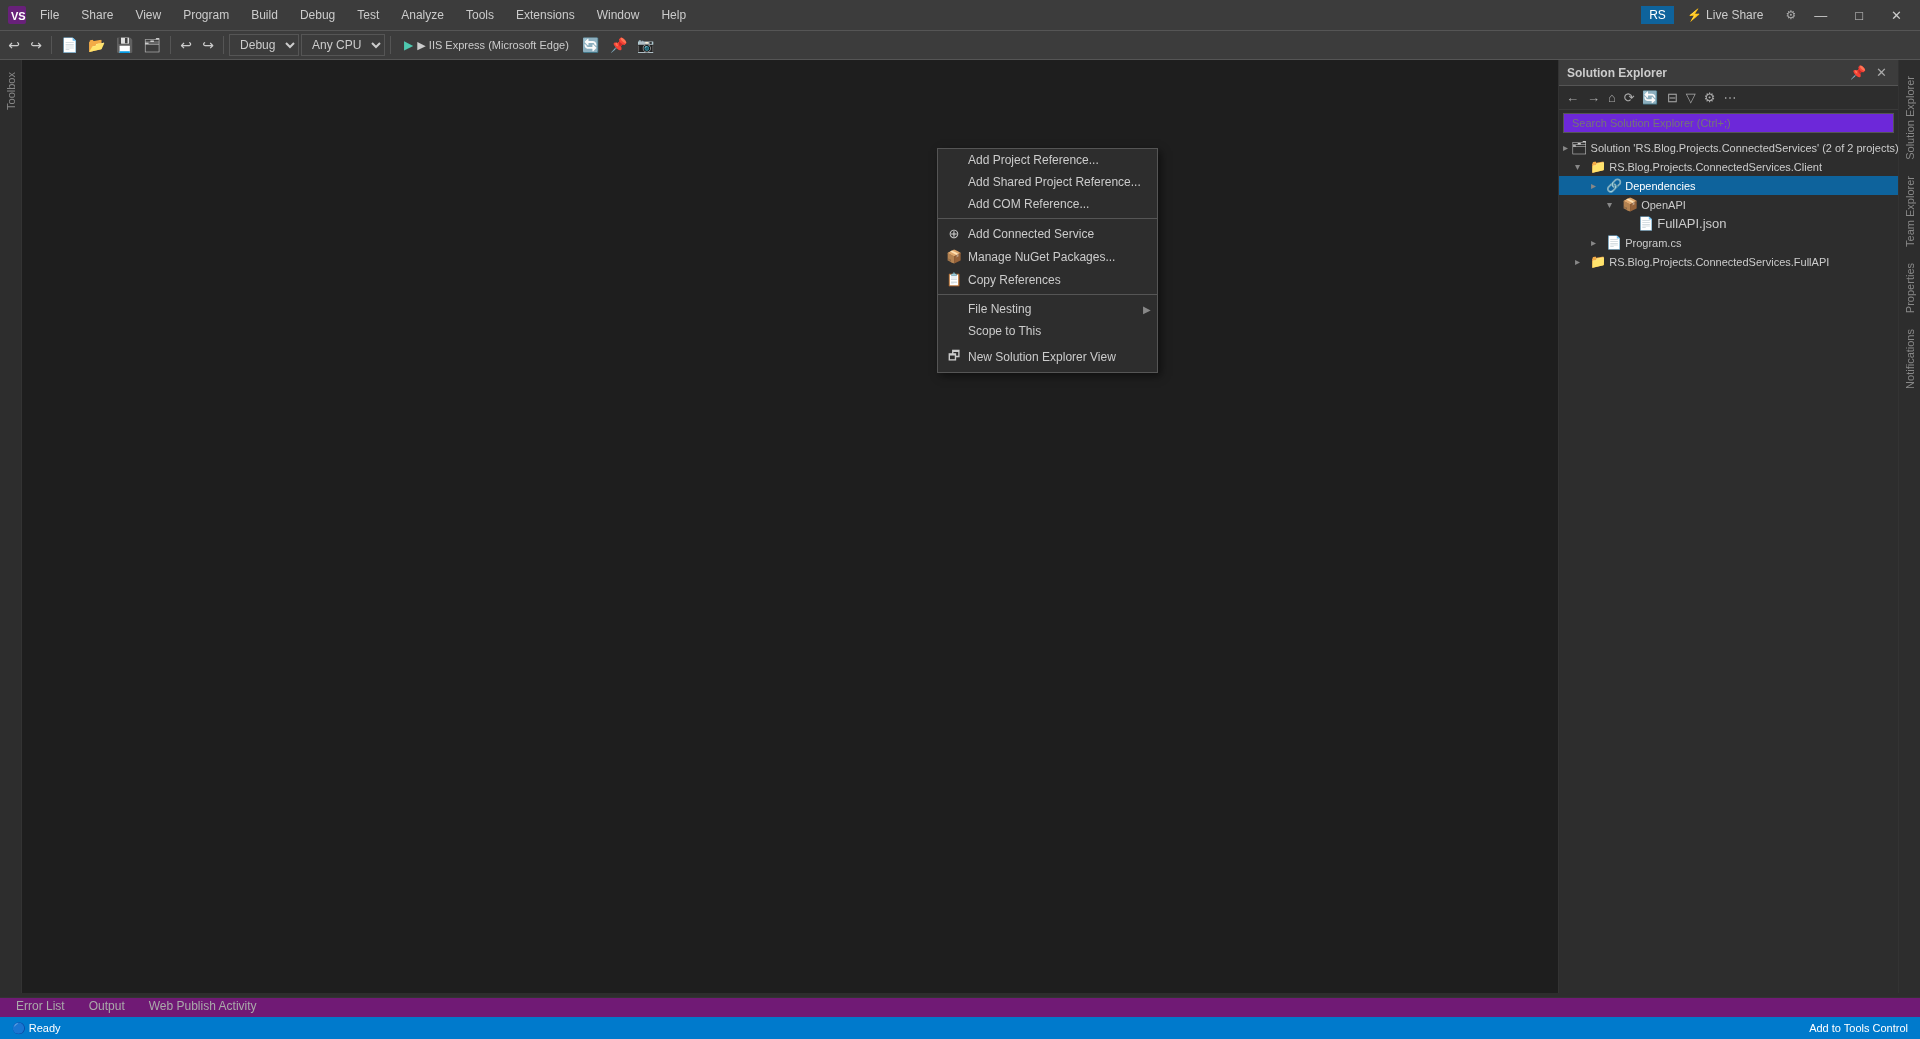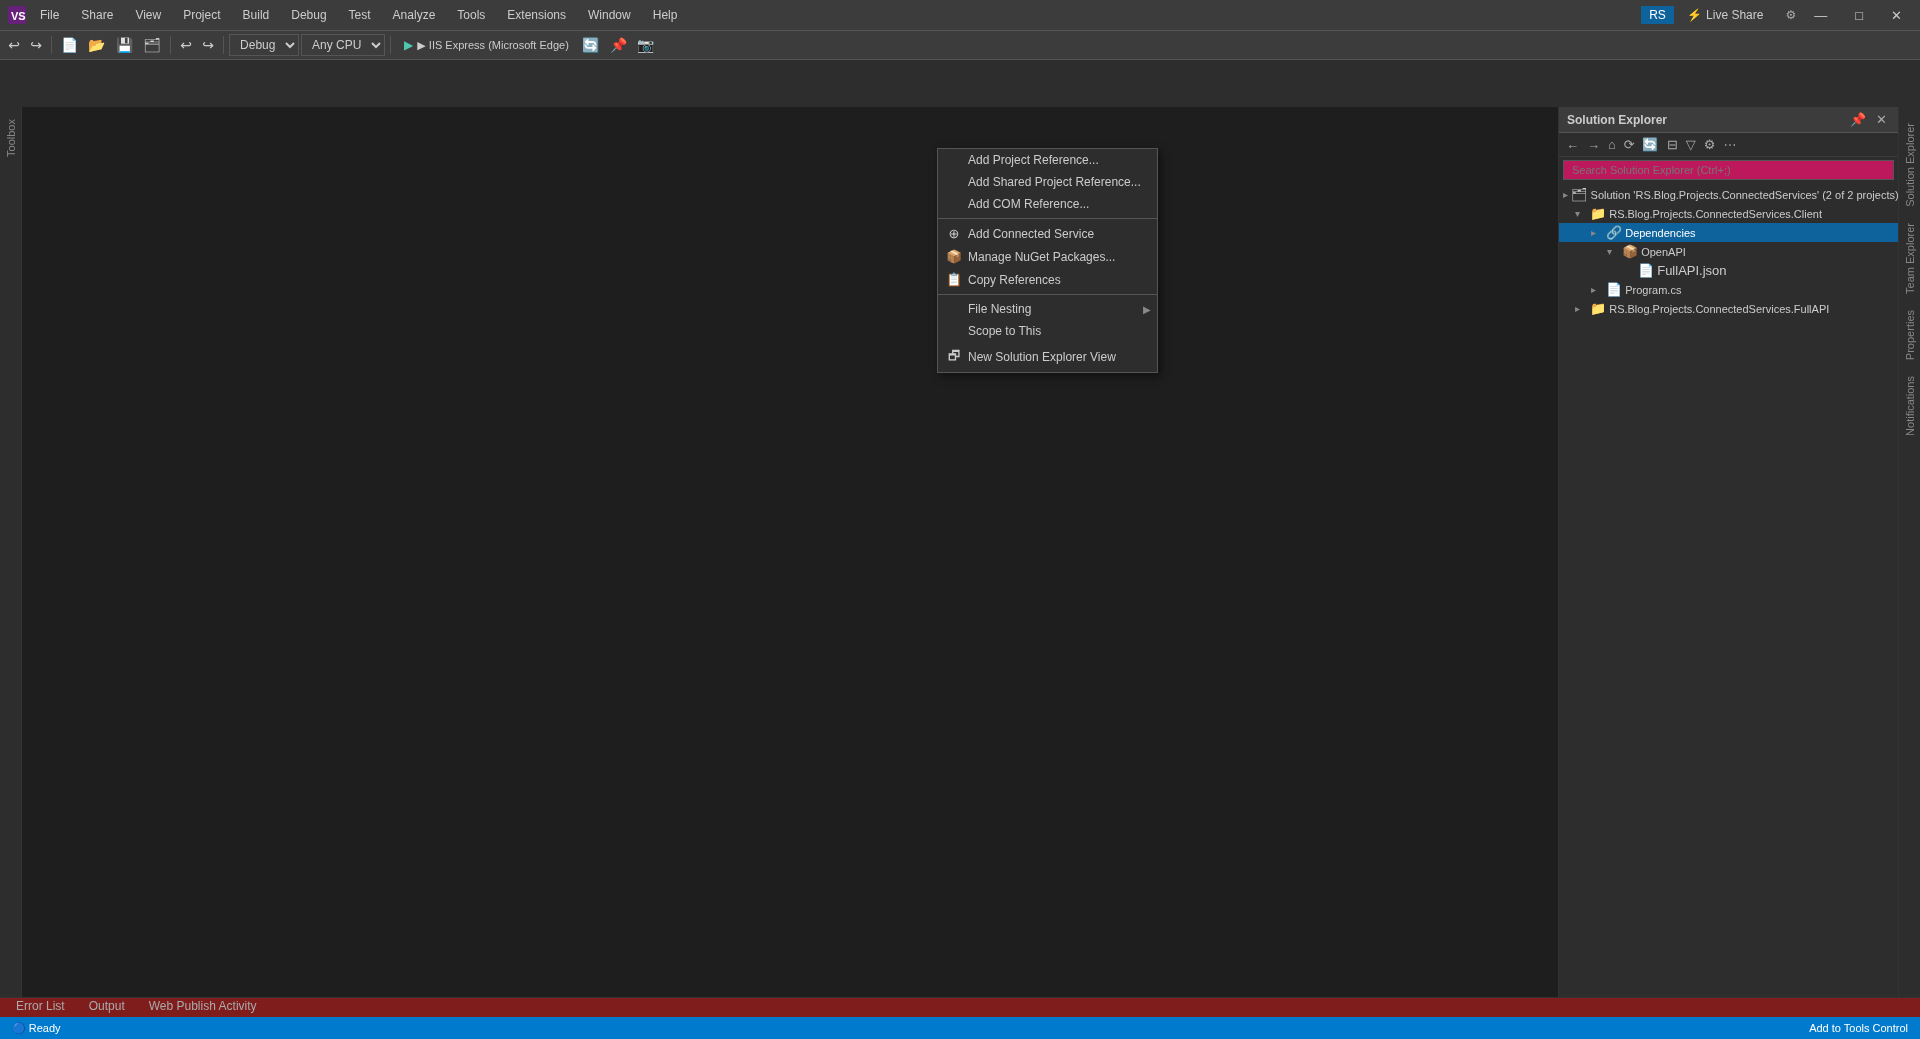--- a/index.html
+++ b/index.html
@@ -282,21 +282,21 @@
     }
     .status-right {
       margin-left: auto;
       display: flex;
       gap: 8px;
     }
 
     
     #bottom-tabs {
       height: 20px;
-      background: #7f1d1d;
+      background: #701a75;
       border-top: 1px solid #333;
       display: flex;
       align-items: flex-end;
       padding: 0 4px;
     }
     .btab {
       padding: 4px 12px;
       font-size: 12px;
       color: #aaa;
       cursor: pointer;
@@ -334,21 +334,21 @@
 
   <svg width="18" height="18" viewBox="0 0 18 18">
     <rect width="18" height="18" rx="2" fill="#68217a"></rect>
     <text x="3" y="14" fill="white" font-size="11" font-weight="bold">VS</text>
   </svg>
 
   <div class="menu-bar">
     <span class="menu-item">File</span>
     <span class="menu-item">Share</span>
     <span class="menu-item">View</span>
-    <span class="menu-item">Project</span>
+    <span class="menu-item">Program</span>
     <span class="menu-item">Build</span>
     <span class="menu-item">Debug</span>
     <span class="menu-item">Test</span>
     <span class="menu-item">Analyze</span>
     <span class="menu-item">Tools</span>
     <span class="menu-item">Extensions</span>
     <span class="menu-item">Window</span>
     <span class="menu-item">Help</span>
   </div>
 
@@ -384,21 +384,21 @@
   <div class="tb-sep"></div>
   <button class="run-btn">
     <span>▶</span>
     <span style="color:#ccc;font-size:11px;">▶ IIS Express (Microsoft Edge)</span>
   </button>
   <span class="tb-btn">🔄</span>
   <span class="tb-btn">📌</span>
   <span class="tb-btn">📷</span>
 </div>
 
-<div id="main" style="display:flex; height: calc(1039px - 30px - 30px - 24px - 22px); margin-top: 47px;">
+<div id="main" style="display:flex; height: calc(1039px - 30px - 30px - 24px - 22px);">
 
   <div id="left-strip">
     <span class="strip-label">Toolbox</span>
   </div>
 
   <div id="editor-area">
   </div>
 
   <div id="right-panel">
     <div id="solution-explorer">
@@ -416,21 +416,21 @@
         <span class="se-tb-btn">→</span>
         <span class="se-tb-btn">⌂</span>
         <span class="se-tb-btn">⟳</span>
         <span class="se-tb-btn">🔄</span>
         <span class="se-tb-btn">⊟</span>
         <span class="se-tb-btn">▽</span>
         <span class="se-tb-btn">⚙</span>
         <span class="se-tb-btn">⋯</span>
       </div>
 
-      <input class="se-search" type="text" style="background: #be185d; border: 1px solid rgb(85, 85, 85); color: rgb(204, 204, 204); padding: 3px 8px; width: calc(100% - 8px); font-size: 11px; margin: 3px 4px;" placeholder="Search Solution Explorer (Ctrl+;)">
+      <input class="se-search" type="text" style="background: #6d28d9; border: 1px solid rgb(85, 85, 85); color: rgb(204, 204, 204); padding: 3px 8px; width: calc(100% - 8px); font-size: 11px; margin: 3px 4px;" placeholder="Search Solution Explorer (Ctrl+;)">
 
       <div id="se-tree">
 
         <div class="tree-item">
           <span class="expand-arrow">▸</span>
           <span class="tree-icon">🗂</span>
           <span style="font-size:11px;">Solution 'RS.Blog.Projects.ConnectedServices' (2 of 2 projects)</span>
         </div>
 
         <div class="tree-item" style="padding-left:16px;">

